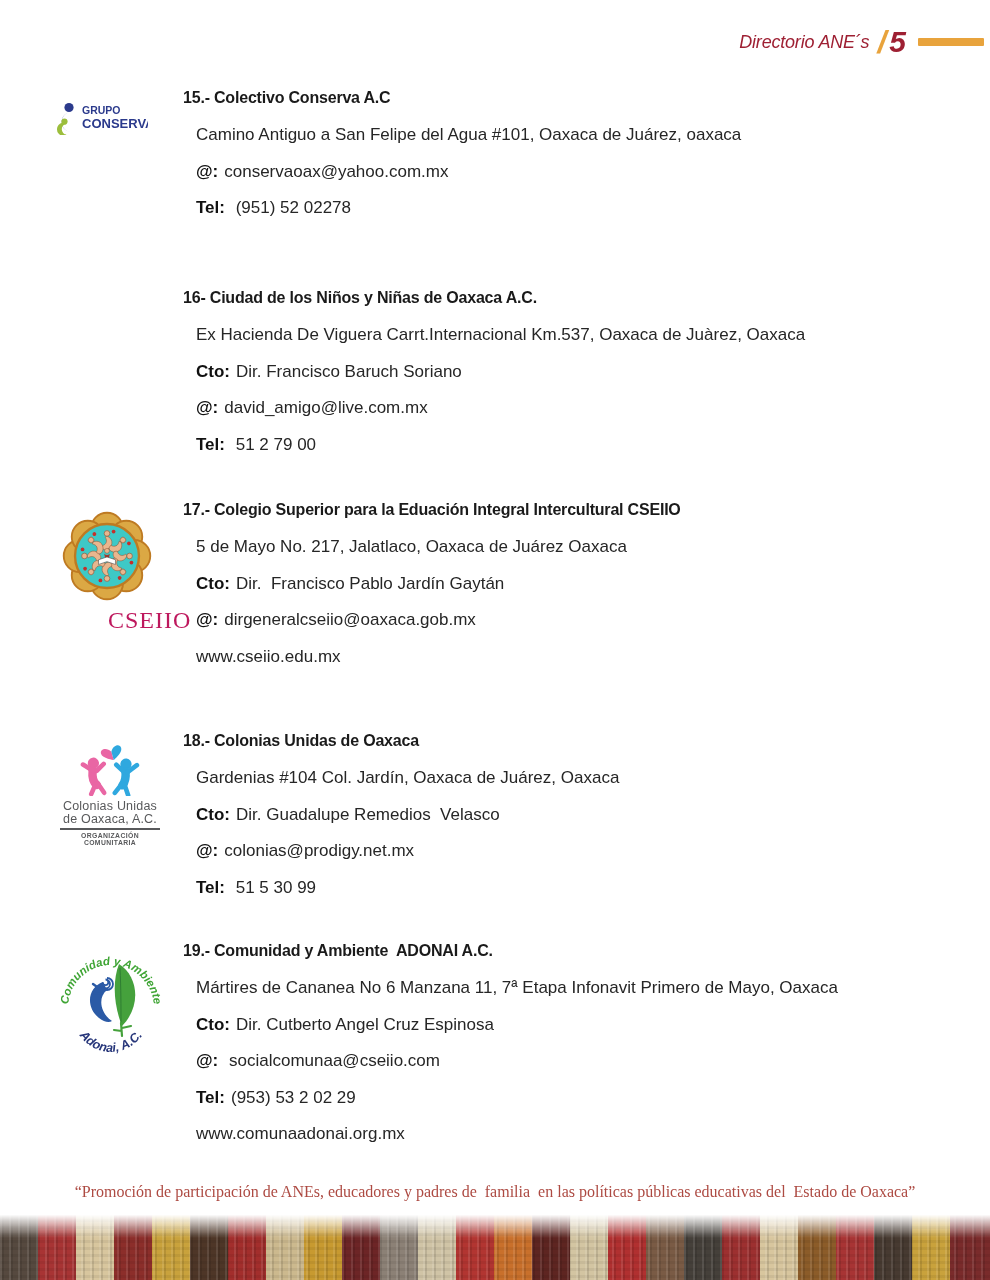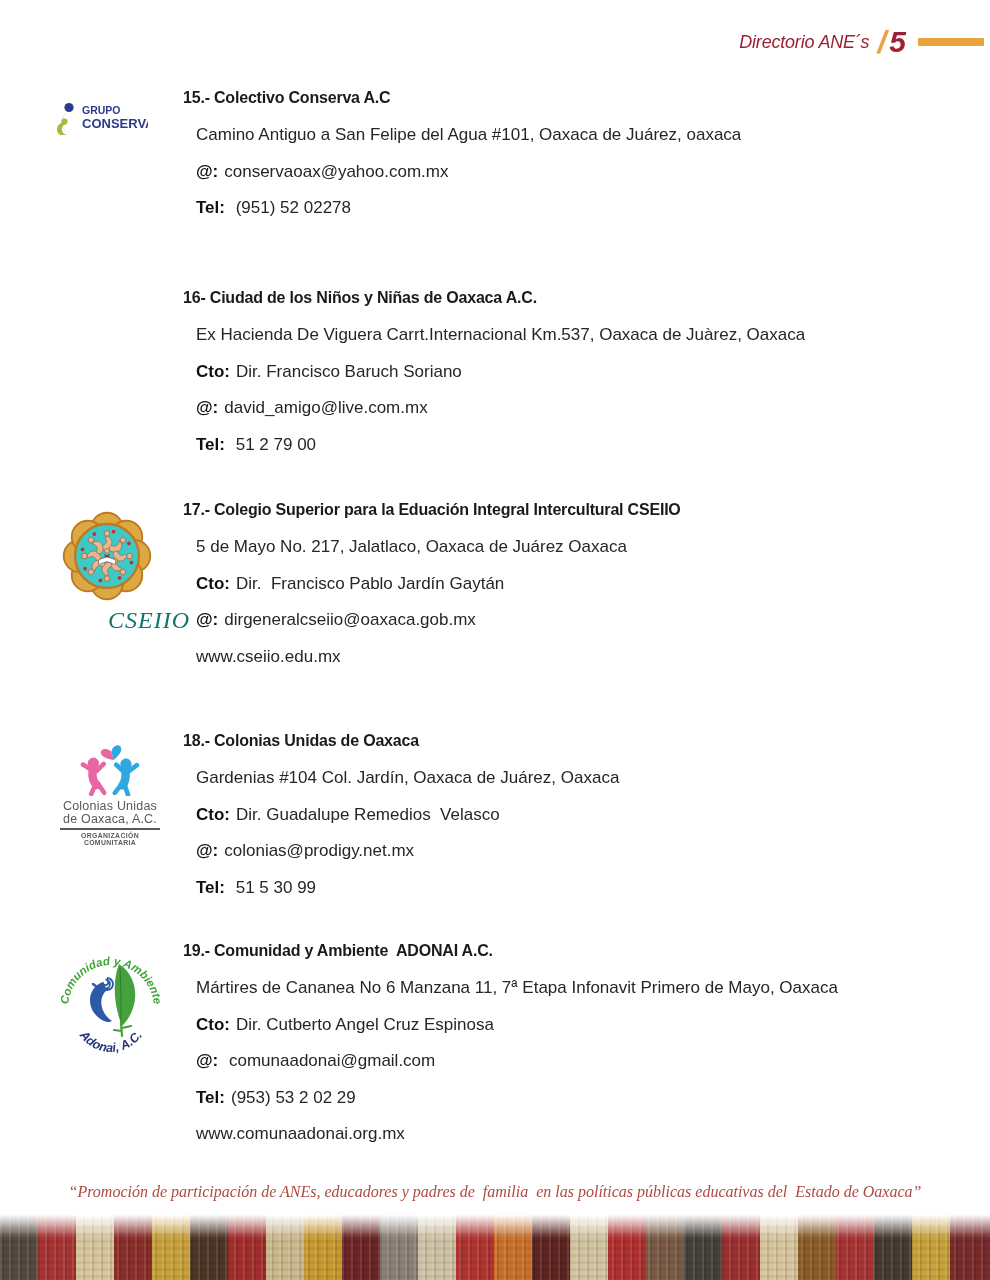--- a/index.html
+++ b/index.html
@@ -43,38 +43,37 @@
   }
   .entry .line{margin:13px;font-size:17px;line-height:23.5px;color:#262626;}
   .entry .line .label{font-weight:bold;color:#111;margin-right:6px;}
   .entry .line .text{white-space:pre-wrap;}
   .logo-slot{position:absolute;}
   
   .gc-slot{left:56px;top:15px;width:92px;}
   
   .cs-slot{left:60px;top:11px;width:94px;text-align:center;}
   .cs-caption{
-    font-family:"Liberation Serif",serif;font-style:italic;
-    font-size:24px;color:#0f766e;letter-spacing:1px;margin-top:0px;margin-left:48px;
+    font-family:"Liberation Serif",serif;
+    font-size:24px;color:#be185d;letter-spacing:1px;margin-top:0px;margin-left:48px;
   }
   
   .cu-slot{left:60px;top:9px;width:100px;text-align:center;}
   .cu-caption{font-size:12.5px;line-height:13px;color:#58595b;letter-spacing:0.2px;}
   .cu-banner{
     margin-top:2px;border-top:2px solid #58595b;padding-top:2px;
     font-size:6.8px;font-weight:bold;color:#58595b;letter-spacing:0.4px;
   }
   
   .ad-slot{left:56px;top:5px;width:110px;}
   
   .footer-quote{
     position:absolute;top:1183px;left:0;width:990px;text-align:center;
     font-family:"Liberation Serif",serif;font-size:16px;color:#ad4a42;
     white-space:pre-wrap;
-    font-style:italic;
   }
   .yarn{position:absolute;left:0;bottom:0;width:990px;height:68px;}
   .yarn .stripes{
     position:absolute;left:0;top:0;right:0;bottom:0;
     background:
       repeating-linear-gradient(90deg, rgba(255,255,255,.10) 0 2px, rgba(0,0,0,.10) 2px 4px, rgba(255,255,255,0) 4px 9px),
       repeating-linear-gradient(180deg, rgba(0,0,0,.06) 0 3px, rgba(0,0,0,0) 3px 7px),
       linear-gradient(90deg,
         #56493f 0 38px,#a83434 38px 76px,#d8c69e 76px 114px,#8c2e2a 114px 152px,
         #c9a23c 152px 190px,#4e3627 190px 228px,#a32e2c 228px 266px,#ccb98e 266px 304px,
@@ -238,21 +237,21 @@
         <path d="M47,38 C32,43 29,63 43,74 C48,78 53,79 56,77 C45,70 41,54 51,46 Z" fill="#2b5aa6"></path>
         <path d="M51,40 m0,-6 a6,6 0 1 1 -6,6 a4.5,4.5 0 1 0 4.5,-4.5 a2.8,2.8 0 1 1 -2.8,2.8" stroke="#2b5aa6" stroke-width="1.8" fill="none"></path>
         <path d="M44,45 L37,40 M46,50 L38,49" stroke="#2b5aa6" stroke-width="2.4" stroke-linecap="round" fill="none"></path>
       </svg>
     </div>
     <div class="content">
       <p class="title">19.- Comunidad y Ambiente  ADONAI A.C.</p>
       <div class="lines">
           <p class="line"><span class="text">Mártires de Cananea No 6 Manzana 11, 7ª Etapa Infonavit Primero de Mayo, Oaxaca</span></p>
           <p class="line"><b class="label">Cto:</b><span class="text">Dir. Cutberto Angel Cruz Espinosa</span></p>
-          <p class="line"><b class="label">@:</b><span class="text"> comunaadonai@gmail.com</span></p>
+          <p class="line"><b class="label">@:</b><span class="text"> socialcomunaa@cseiio.com</span></p>
           <p class="line"><b class="label">Tel:</b><span class="text">(953) 53 2 02 29</span></p>
           <p class="line"><span class="text">www.comunaadonai.org.mx</span></p>
         </div>
     </div>
   </section>
 
   <div class="footer-quote">“Promoción de participación de ANEs, educadores y padres de  familia  en las políticas públicas educativas del  Estado de Oaxaca”</div>
   <div class="yarn">
     <div class="stripes"></div>
     <div class="fade"></div>

